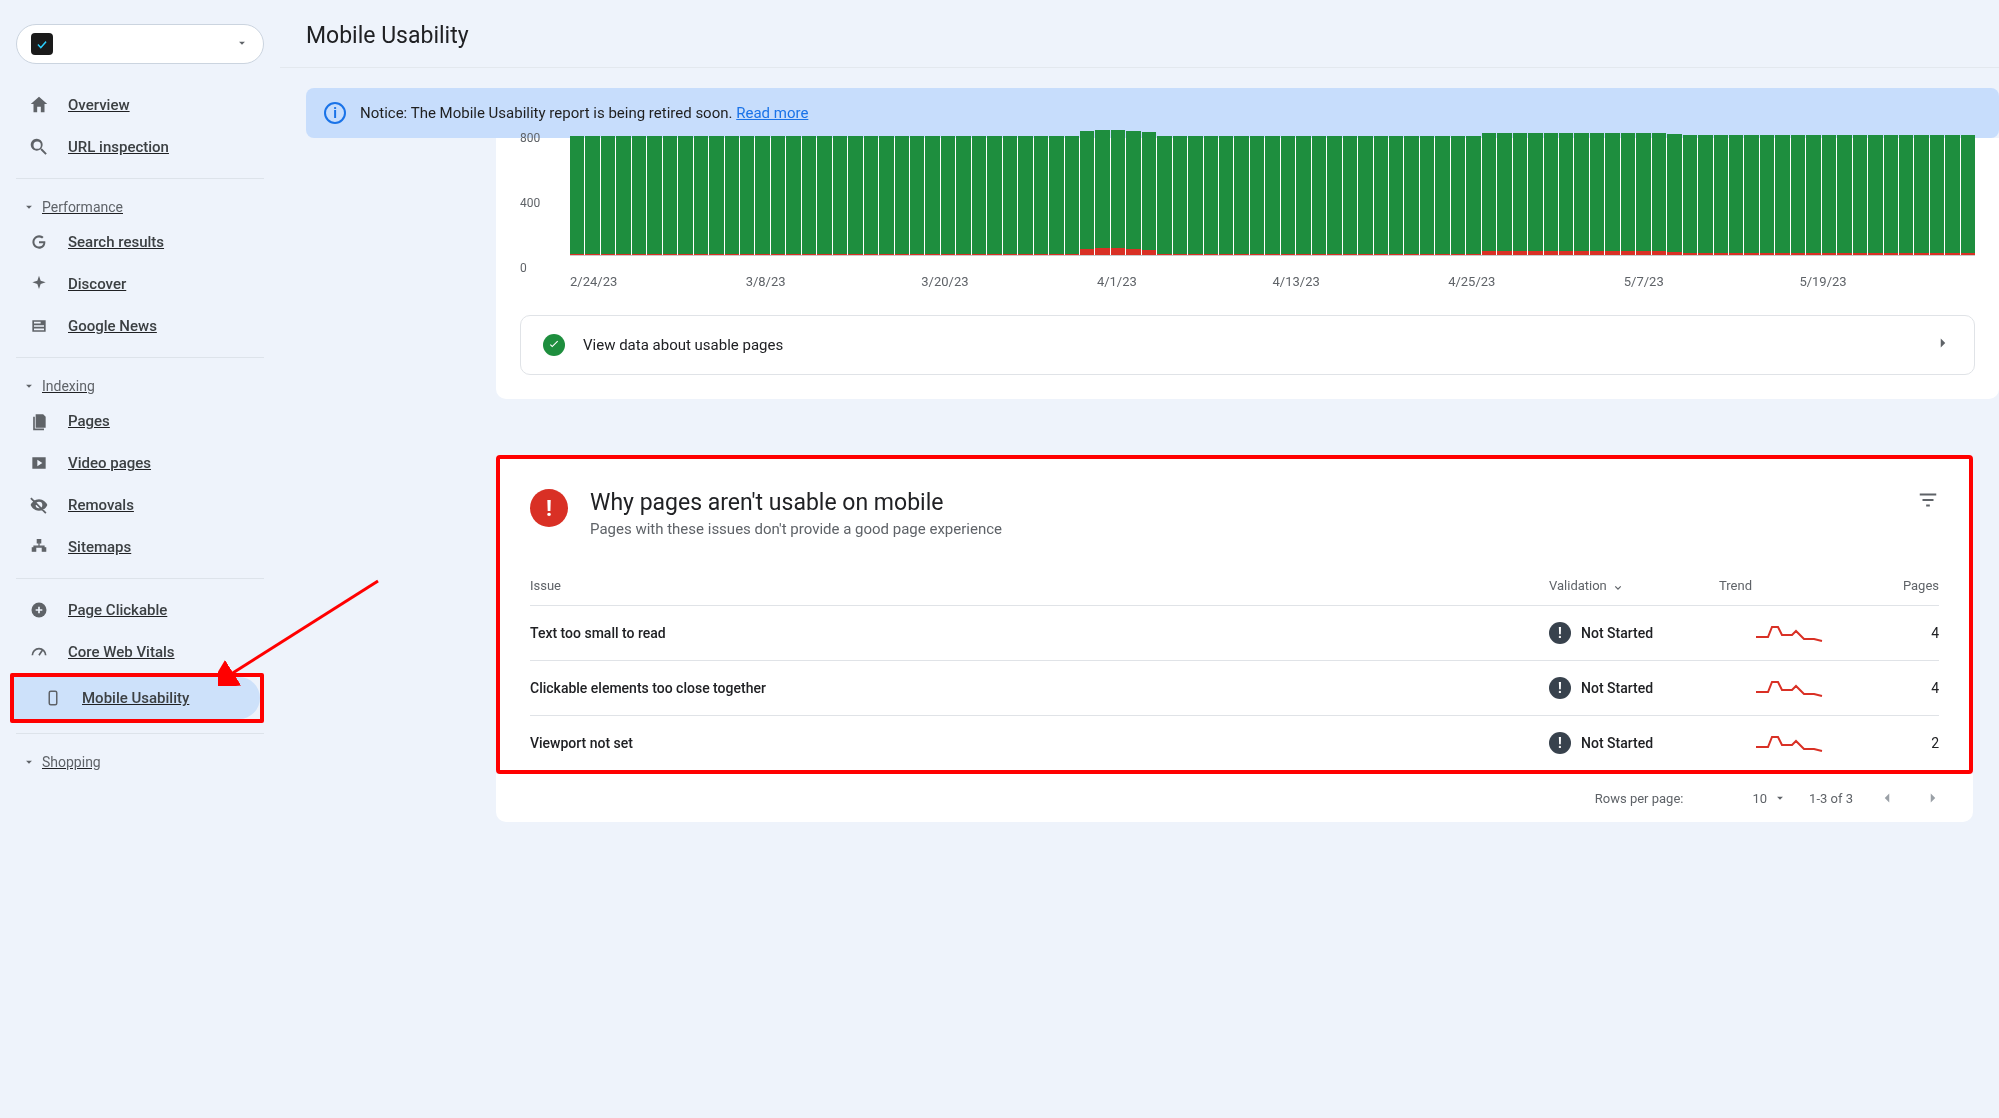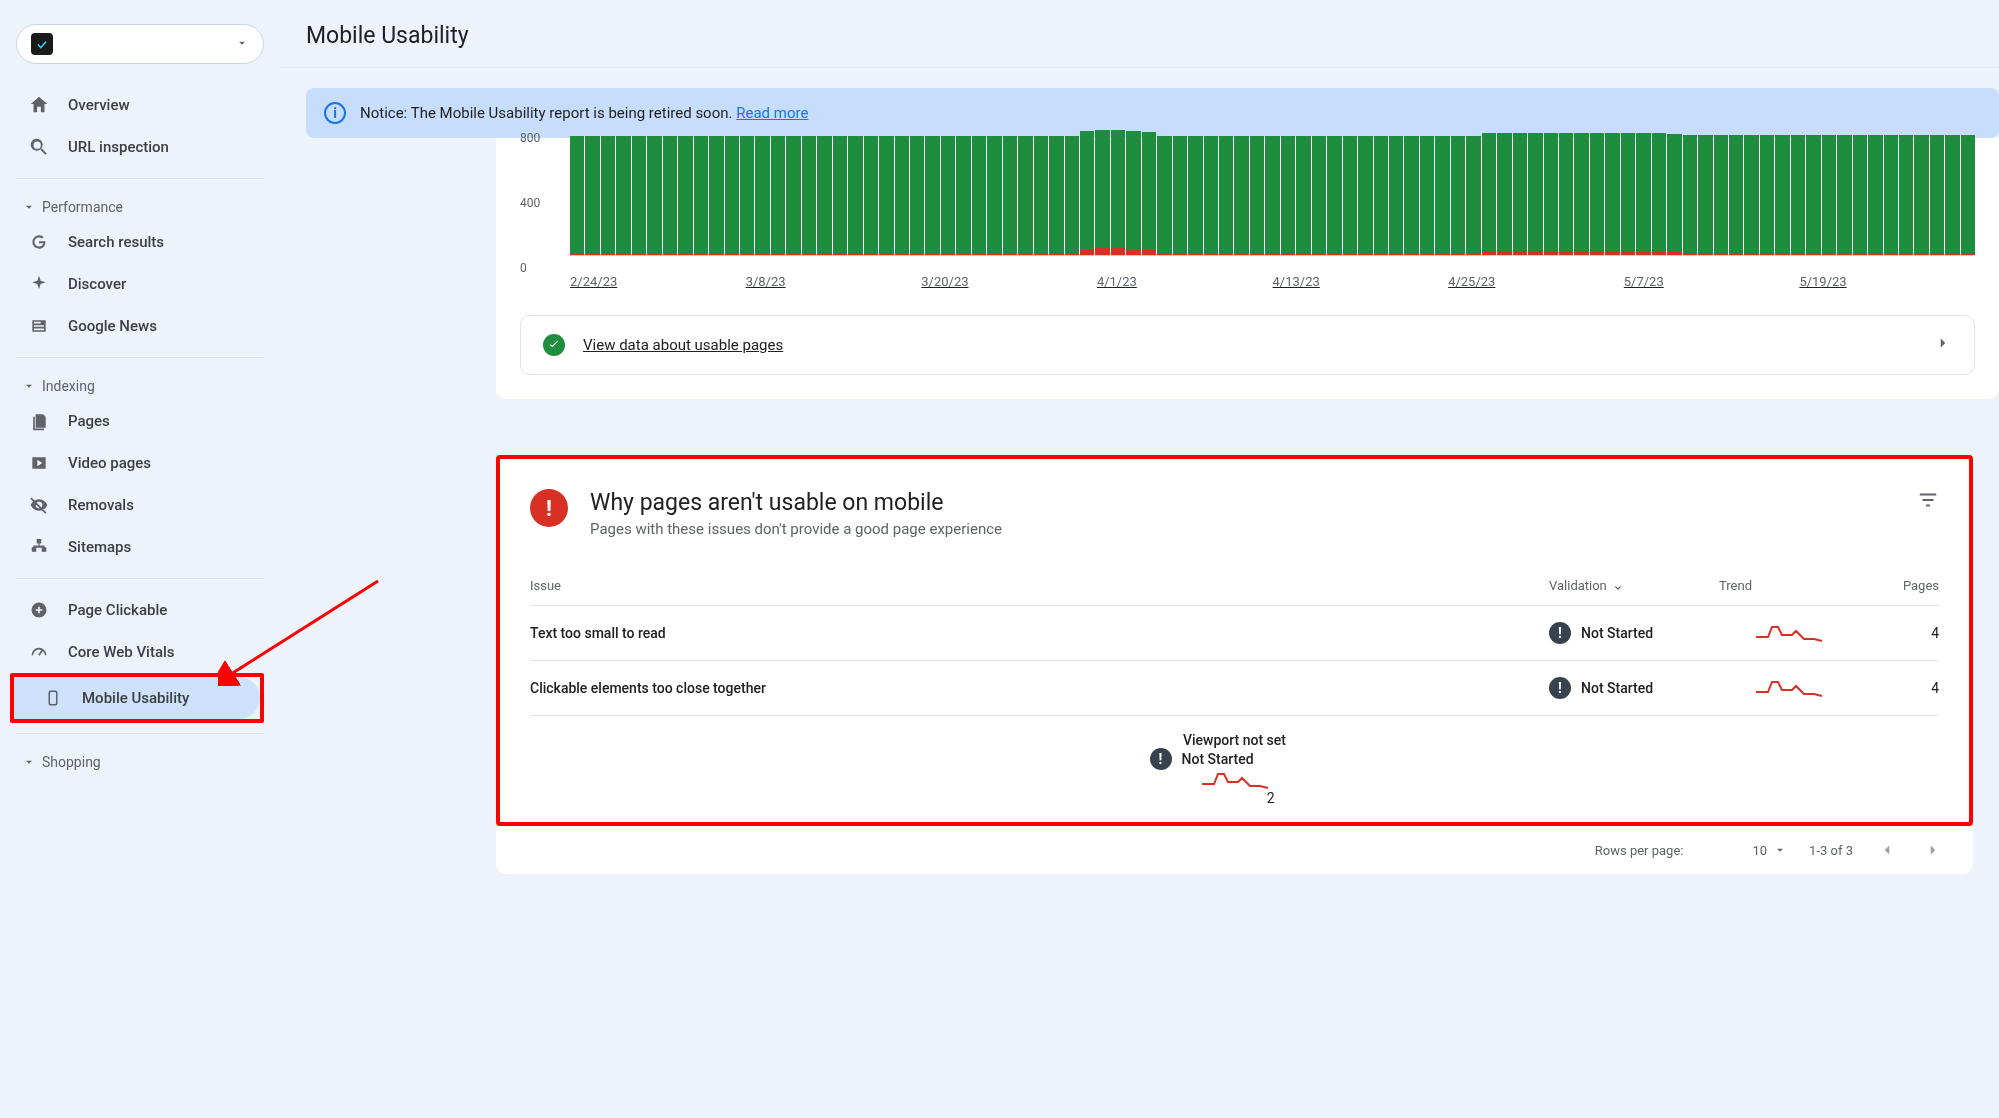--- a/index.html
+++ b/index.html
@@ -1,19 +1,19 @@
 <!DOCTYPE html>
 <html><head>
 <meta charset="utf-8">
 <style>
   * { box-sizing: border-box; margin: 0; padding: 0; font-family: 'Google Sans', Roboto, Arial, sans-serif; }
   body { background: #eef3fb; color: #202124; display: flex; height: 100vh; overflow: hidden; }
 
   
-  .sidebar { width: 280px; background: #eef3fb; padding: 16px 0 16px 0; overflow-y: auto; }
+  .sidebar { width: 280px; background: #eef3fb; padding: 16px 0 16px 0; overflow-y: auto; text-decoration: underline; }
   .property-selector { margin: 8px 16px 20px 16px; border: 1px solid #cbd4df; border-radius: 24px; padding: 8px 14px; display: flex; align-items: center; gap: 10px; background: #fff; cursor: pointer; }
   .property-selector .favicon { width: 22px; height: 22px; background: #1a1a1a; border-radius: 4px; position: relative; }
   .property-selector .favicon::after { content: ''; position: absolute; inset: 5px; background: #2acfff; clip-path: polygon(20% 50%, 40% 70%, 80% 25%, 88% 35%, 40% 90%, 12% 58%); }
   .property-selector .chev { margin-left: auto; color: #5f6368; }
 
   .side-item { display: flex; align-items: center; gap: 18px; padding: 10px 22px 10px 28px; font-size: 15px; font-weight: 500; color: #3c4043; cursor: pointer; border-radius: 0 24px 24px 0; }
   .side-item .icn { width: 22px; height: 22px; color: #5f6368; display: flex; align-items: center; justify-content: center; }
   .side-item.active { background: #cde1fa; }
   .side-hr { border: none; border-top: 1px solid #dde3ea; margin: 10px 16px; }
   .side-group { display: flex; align-items: center; gap: 6px; padding: 10px 18px 6px 22px; color: #5f6368; font-size: 14px; cursor: pointer; }
@@ -24,21 +24,21 @@
   
   .arrow-anno { position: absolute; left: 218px; top: 576px; pointer-events: none; }
 
   
   .main { flex: 1; overflow-y: auto; padding: 0 0 40px 0; }
   .page-title { font-size: 23px; font-weight: 400; color: #202124; padding: 22px 0 18px 26px; border-bottom: 1px solid #e3e8ee; margin-bottom: 20px; }
 
   .notice-bar { background: #c7ddfc; border-radius: 8px; padding: 14px 18px; margin: 0 0 0 26px; display: flex; align-items: center; gap: 14px; font-size: 15px; color: #1f1f1f; }
   .notice-bar .info-ic { width: 22px; height: 22px; border: 2px solid #1a73e8; border-radius: 50%; display: flex; align-items: center; justify-content: center; color: #1a73e8; font-size: 14px; font-weight: bold; flex-shrink: 0; }
   .notice-bar a { color: #1a73e8; text-decoration: underline; }
-  .chart-card { margin-top: 0; margin-left: 216px; padding: 0 24px 24px 24px; background: #fff; border-radius: 0 0 10px 10px; text-decoration: underline; }
+  .chart-card { margin-top: 0; margin-left: 216px; padding: 0 24px 24px 24px; background: #fff; border-radius: 0 0 10px 10px; }
 
   
   .chart-wrap { position: relative; height: 130px; padding-left: 50px; }
   .ytick { position: absolute; left: 0; font-size: 12px; color: #5f6368; transform: translateY(-50%); }
   .bars-area { position: absolute; left: 50px; right: 0; top: 0; bottom: 12px; display: flex; align-items: flex-end; gap: 1px; border-bottom: 1px solid #ccc; }
   .bar-col { flex: 1; display: flex; flex-direction: column-reverse; }
   .bar-green { background: #1e8e3e; width: 100%; }
   .bar-red { background: #d93025; width: 100%; }
   .xaxis { display: flex; padding-left: 50px; margin-top: 6px; font-size: 13px; color: #5f6368; }
   .xaxis span { flex: 1; text-align: left; }
@@ -57,21 +57,21 @@
   .issues-sub { font-size: 15px; color: #5f6368; margin-top: 4px; }
   .filter-ic { margin-left: auto; color: #5f6368; cursor: pointer; }
 
   .issues-table { margin-top: 40px; }
   .thead { display: flex; padding: 0 0 12px 0; font-size: 13px; color: #5f6368; border-bottom: 1px solid #e0e3e7; }
   .col-issue { flex: 1; }
   .col-valid { width: 170px; display: flex; align-items: center; gap: 4px; }
   .col-trend { width: 140px; text-align: left; }
   .col-pages { width: 80px; text-align: right; }
   .trow { display: flex; align-items: center; padding: 16px 0; border-bottom: 1px solid #e0e3e7; font-size: 14px; cursor: pointer; }
-  .trow:last-child { border-bottom: none; flex-direction: column; }
+  .trow:last-child { border-bottom: none; }
   .trow .col-issue { font-weight: 500; color: #202124; }
   .val-badge { display: flex; align-items: center; gap: 10px; font-weight: 500; color: #202124; }
   .val-badge .dot { width: 22px; height: 22px; background: #38424d; border-radius: 50%; display: flex; align-items: center; justify-content: center; color: #fff; font-size: 14px; font-weight: bold; }
   .spark { display: flex; justify-content: center; }
   .spark svg { stroke: #d93025; stroke-width: 2; fill: none; }
 
   .pager { display: flex; align-items: center; justify-content: flex-end; gap: 22px; padding: 12px 28px; font-size: 13px; color: #5f6368; background: #fff; border-radius: 0 0 10px 10px; margin: 0 26px 0 216px; }
   .pager .sel { display: flex; align-items: center; gap: 6px; margin-left: 47px; }
   .pager .nav-ic { width: 24px; height: 24px; display: flex; align-items: center; justify-content: center; color: #9aa0a6; cursor: pointer; }
 </style>

